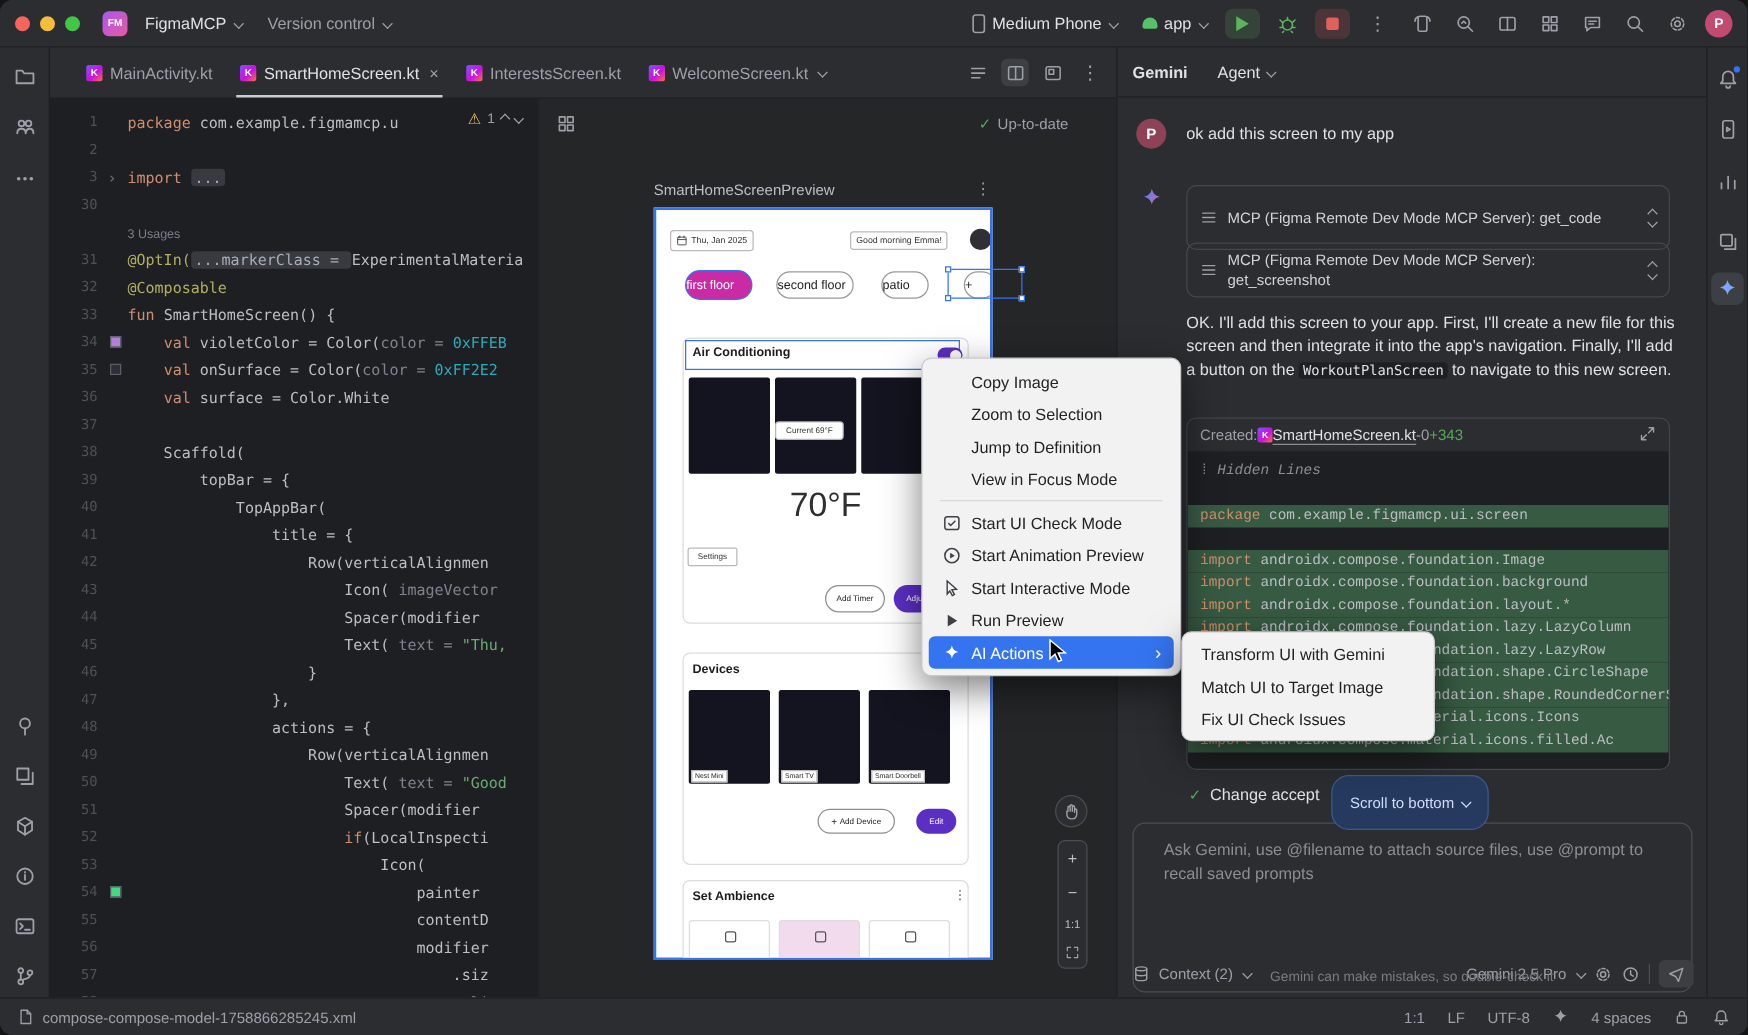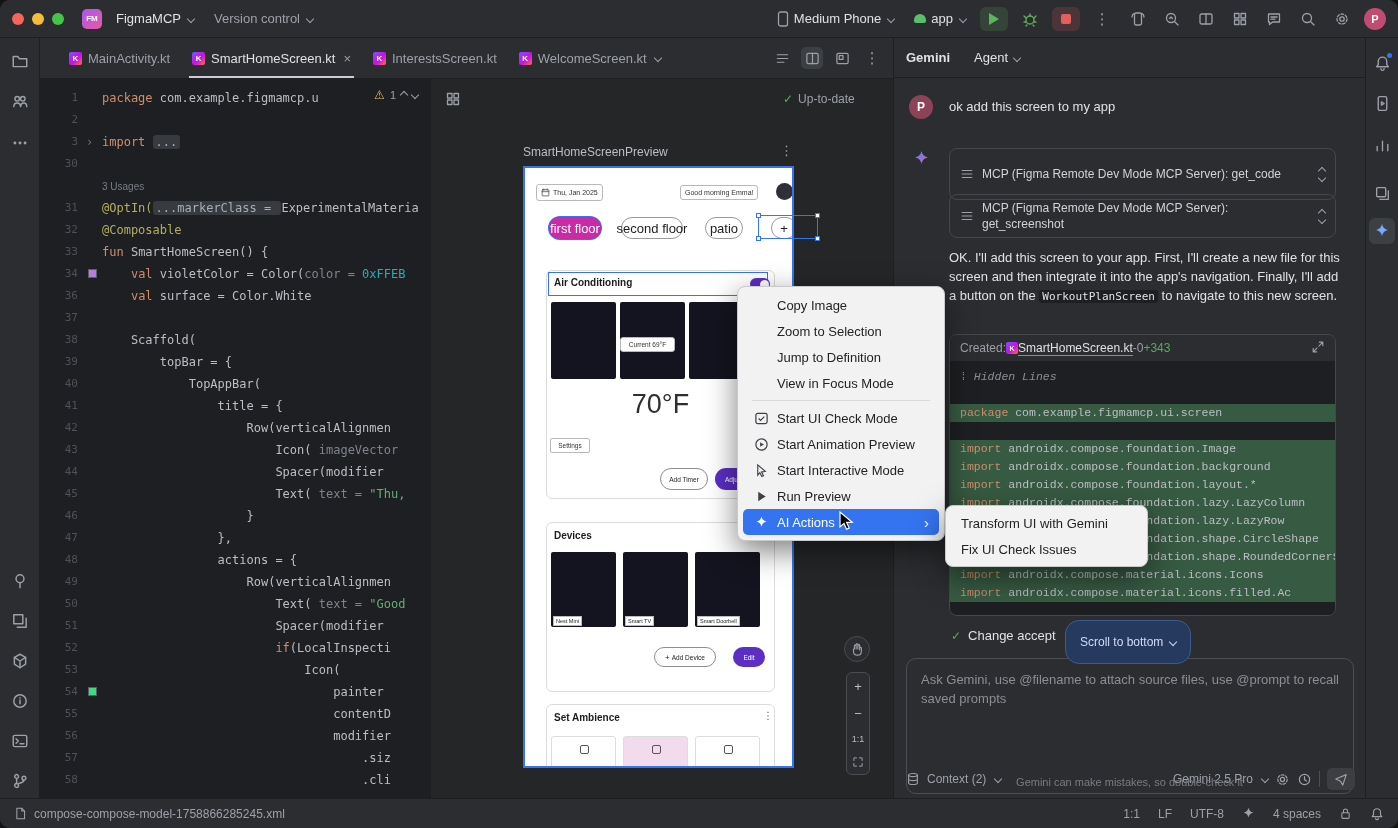--- a/index.html
+++ b/index.html
@@ -59,21 +59,21 @@
 .chev-up{display:inline-block;width:6px;height:6px;border-left:1.4px solid #9da0a8;border-top:1.4px solid #9da0a8;transform:rotate(45deg);vertical-align:-2px}
 
 #preview-pane{position:absolute;left:430px;top:79px;width:463px;bottom:30px;background:#242628;border-left:1px solid #1e1f22;overflow:hidden}
 .uptodate{position:absolute;left:352px;top:13px;display:flex;align-items:center;gap:5px;font-size:12px;color:#9da0a8}
 .okcheck{color:#57ab5a;font-size:12px}
 #preview-title{position:absolute;left:92px;top:66px;font-size:12px;color:#bcbec4}
 .kebab{color:#9da0a8;font-size:13px}
 #phone{position:absolute;left:92px;top:87px;width:271px;height:602px;background:#ffffff;border:2px solid #3574f0;overflow:hidden;color:#222;font-family:"Liberation Sans",sans-serif}
 .chip{position:absolute;border:1px solid #b9b9b9;border-radius:3px;background:#fff;display:flex;align-items:center;gap:3px;font-size:7px;color:#333;padding:0 4px}
 .pavatar{position:absolute;left:251px;top:15px;width:17px;height:17px;border-radius:50%;background:#2f2f35}
-.pill{position:absolute;top:49px;height:22px;border-radius:11px;font-size:13px;display:flex;align-items:center;justify-content:center;white-space:nowrap}
+.pill{position:absolute;top:49px;height:22px;border-radius:11px;font-size:10px;display:flex;align-items:center;white-space:nowrap}
 .pill.filled{background:#cb2aa5;color:#fff;box-shadow:0 0 0 1px #3574f0}
 .pill.outline{border:1px solid #9a9a9a;color:#222;background:#fff}
 .pcard{position:absolute;left:21px;width:229px;background:#fff;border:1px solid #dcdcdc;border-radius:6px}
 .ptitle{position:absolute;font-size:10px;font-weight:bold;color:#1c1c1c}
 .darkcard{position:absolute;background:#141420;border-radius:2px}
 .toggle{position:absolute;width:20px;height:12px;border-radius:6px;background:#5b2fc4}
 .toggle::after{content:"";position:absolute;right:1.5px;top:1.5px;width:9px;height:9px;border-radius:50%;background:#fff}
 .pbtn{position:absolute;height:22px;border-radius:12px;font-size:6.5px;display:flex;align-items:center;justify-content:center;gap:2px;white-space:nowrap}
 .pbtn.outline{border:1px solid #8e8e8e;color:#222;background:#fff}
 .pbtn.purple{background:#5b2fc4;color:#fff}
@@ -106,21 +106,21 @@
 #filecard{position:absolute;left:55px;top:296px;width:387px;height:282px;border:1px solid #45474c;border-radius:8px;overflow:hidden}
 #filecard .fhead{height:27px;display:flex;align-items:center;gap:0;padding:0 10px;font-size:12px;background:#2b2d30;border-bottom:1px solid #1e1f22;color:#9da0a8}
 .flink{color:#dfe1e5;border-bottom:1px solid #8a8d93}
 .addnum{color:#57ab5a}
 .gcode{position:absolute;top:27px;left:0;right:0;bottom:0;background:#1e1f22;font-family:Liberation Mono, monospace;font-size:11.5px;padding:6px 0;overflow:hidden}
 .gl{height:18px;line-height:18px;padding:0 10px;white-space:pre}
 .gl.add{background:#375a42}
 .hiddenl{color:#8c8e94;font-style:italic}
 #changerow{position:absolute;left:57px;top:590px;display:flex;align-items:center;gap:7px;font-size:13px;color:#dfe1e5}
 #scrollpill{position:absolute;left:171px;top:582px;height:44px;padding:0 14px;border-radius:14px;background:#253a5e;border:1px solid #3d5a8f;display:flex;align-items:center;gap:7px;font-size:12px;color:#cfdcf8;z-index:5}
-#inputcard{position:absolute;left:12px;top:620px;width:448px;height:136px;border:1px solid #4c4e54;border-radius:10px;padding:11px 14px;font-size:13px}
+#inputcard{position:absolute;left:12px;top:620px;width:448px;height:136px;border:1px solid #4c4e54;border-radius:10px;padding:11px 24px;font-size:13px}
 #placeholder{color:#8c8e94;line-height:19px}
 #inputrow{position:absolute;left:12px;right:10px;bottom:8px;display:flex;align-items:center;gap:7px;font-size:12px;color:#9da0a8}
 .sendbtn{width:28px;height:22px;border-radius:5px;background:#3c3e42;display:flex;align-items:center;justify-content:center}
 #disclaimer{position:absolute;left:0;right:0;top:738px;text-align:center;font-size:11px;color:#797c82}
 .vdiv{width:1px;height:16px;background:#4c4e54}
 
 #statusbar{position:absolute;left:0;right:0;bottom:0;height:30px;border-top:1px solid #1e1f22;background:#2b2d30;display:flex;align-items:center;gap:18px;padding:0 14px;font-size:12px;color:#9da0a8}
 .sb-left{display:flex;align-items:center;gap:7px}
 </style>
 </head>
@@ -332,20 +332,21 @@
     <div id="code-lines">
         <div class="cl"><span class="ln">1</span><span class="mark"></span><span class="code"><span class="t-kw">package </span><span class="t-txt">com.example.figmamcp.u</span></span></div>
         <div class="cl"><span class="ln">2</span><span class="mark"></span><span class="code"></span></div>
         <div class="cl"><span class="ln">3</span><span class="mark"><span class="foldarr">›</span></span><span class="code"><span class="t-kw">import </span><span class="t-fold">...</span></span></div>
         <div class="cl"><span class="ln">30</span><span class="mark"></span><span class="code"></span></div>
         <div class="cl"><span class="ln"></span><span class="mark"></span><span class="code"><span class="t-usage">3 Usages</span></span></div>
         <div class="cl"><span class="ln">31</span><span class="mark"></span><span class="code"><span class="t-ann">@OptIn(</span><span class="t-fold">...markerClass = </span><span class="t-txt">ExperimentalMateria</span></span></div>
         <div class="cl"><span class="ln">32</span><span class="mark"></span><span class="code"><span class="t-ann">@Composable</span></span></div>
         <div class="cl"><span class="ln">33</span><span class="mark"></span><span class="code"><span class="t-kw">fun </span><span class="t-txt">SmartHomeScreen() {</span></span></div>
         <div class="cl"><span class="ln">34</span><span class="mark"><span class="swatch" style="background: rgb(181, 126, 220);"></span></span><span class="code"><span class="t-txt">    </span><span class="t-kw">val </span><span class="t-txt">violetColor = Color(</span><span class="t-hint">color = </span><span class="t-num">0xFFEB</span></span></div>
+        <div class="cl"><span class="ln">35</span><span class="mark"><span class="swatch" style="background: rgb(46, 46, 58);"></span></span><span class="code"><span class="t-txt">    </span><span class="t-kw">val </span><span class="t-txt">onSurface = Color(</span><span class="t-hint">color = </span><span class="t-num">0xFF2E2</span></span></div>
         <div class="cl"><span class="ln">36</span><span class="mark"></span><span class="code"><span class="t-txt">    </span><span class="t-kw">val </span><span class="t-txt">surface = Color.White</span></span></div>
         <div class="cl"><span class="ln">37</span><span class="mark"></span><span class="code"></span></div>
         <div class="cl"><span class="ln">38</span><span class="mark"></span><span class="code"><span class="t-txt">    Scaffold(</span></span></div>
         <div class="cl"><span class="ln">39</span><span class="mark"></span><span class="code"><span class="t-txt">        topBar = {</span></span></div>
         <div class="cl"><span class="ln">40</span><span class="mark"></span><span class="code"><span class="t-txt">            TopAppBar(</span></span></div>
         <div class="cl"><span class="ln">41</span><span class="mark"></span><span class="code"><span class="t-txt">                title = {</span></span></div>
         <div class="cl"><span class="ln">42</span><span class="mark"></span><span class="code"><span class="t-txt">                    Row(verticalAlignmen</span></span></div>
         <div class="cl"><span class="ln">43</span><span class="mark"></span><span class="code"><span class="t-txt">                        Icon( </span><span class="t-hint">imageVector</span></span></div>
         <div class="cl"><span class="ln">44</span><span class="mark"></span><span class="code"><span class="t-txt">                        Spacer(modifier</span></span></div>
         <div class="cl"><span class="ln">45</span><span class="mark"></span><span class="code"><span class="t-txt">                        Text( </span><span class="t-hint">text = </span><span class="t-str">"Thu,</span></span></div>
@@ -731,20 +732,23 @@
           <span class="subarr">›</span>
         </div>
       </div>
     </div>
   <div id="ctx-sub">
       <div id="ctx-sub-items">
         <div class="mi">
           <span>Transform UI with Gemini</span>
         </div>
         <div class="mi">
+          <span>Match UI to Target Image</span>
+        </div>
+        <div class="mi">
           <span>Fix UI Check Issues</span>
         </div>
       </div>
     </div>
   <div id="cursor">
     <svg width="18" height="20" viewBox="0 0 18 20">
         <path d="M2 1l0 15 4-3.6 2.6 5.8 2.6-1.1-2.6-5.7 5.6-.2z" fill="#000" stroke="#fff" stroke-width="1.2"></path>
       </svg>
   </div>
 

